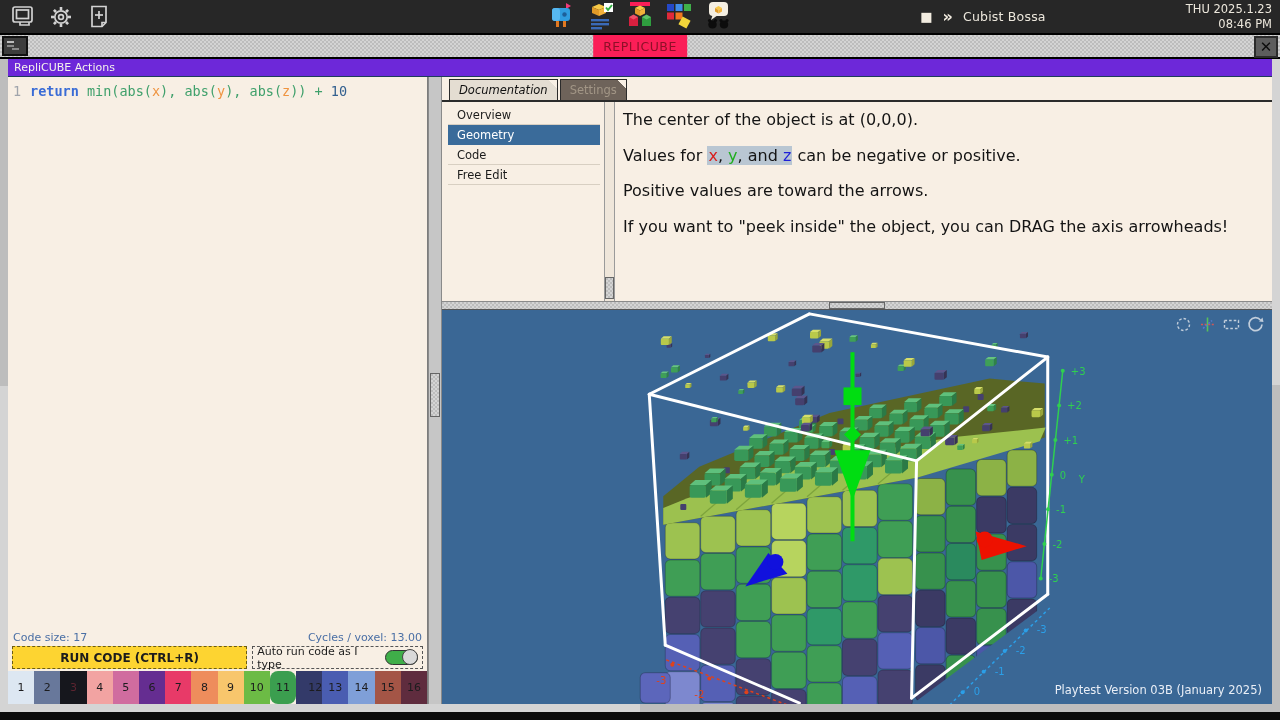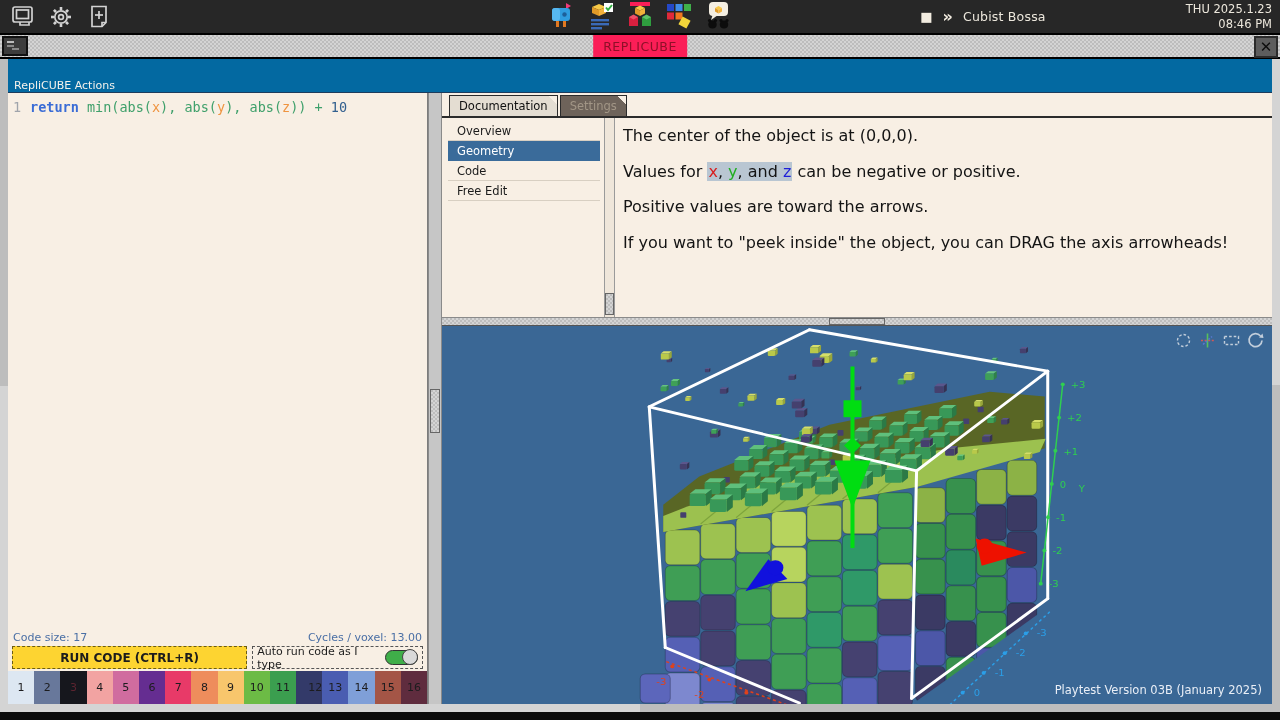--- a/index.html
+++ b/index.html
@@ -24,21 +24,21 @@
   .mini-win { width:26px; margin:1px 2px; border:2px solid #111; background:#3c3c3c; position:relative; }
   .mini-win:before { content:""; position:absolute; left:3px; top:3px; width:7px; height:2px; background:#bdbdbd; box-shadow:0 4px 0 #8a8a8a, 5px 7px 0 #8a8a8a; }
   .win-tab { position:absolute; left:50%; top:0; transform:translateX(-50%); height:100%; padding:0 10px;
              background:#fb1e57; color:#8e1028; font-weight:normal; font-size:12.5px; display:flex; align-items:center; letter-spacing:.5px; }
   .close-btn { position:absolute; right:2px; top:1px; width:24px; height:22px; background:#5d5d5d; border:2px solid #2b2b2b;
                color:#0c0c0c; font-size:15px; font-weight:bold; display:flex; align-items:center; justify-content:center; }
 
   
   #appwin { height:653px; border-left:8px solid transparent; border-right:8px solid transparent; border-bottom:8px solid transparent;
             border-image:repeating-conic-gradient(#d4d4d4 0% 25%, #bdbdbd 0% 50%) 8 / 8px; background:#f8efe4; display:flex; flex-direction:column; }
-  #titlebar { height:34px; background:#0369a1; color:#f4f2ec; font-size:11px; display:flex; align-items:flex-end; padding-left:6px; border-bottom:1px solid #1d3c5c; }
+  #titlebar { height:18px; background:#6d28d9; color:#f4f2ec; font-size:11px; display:flex; align-items:center; padding-left:6px; border-bottom:1px solid #1d3c5c; }
   #main { flex:1; display:flex; min-height:0; }
 
   
   #leftcol { width:420px; display:flex; flex-direction:column; border-right:1px solid #7c7c7c; }
   #editor { flex:1; background:#f8efe4; font-family:"DejaVu Sans Mono","Liberation Mono",monospace; font-size:13.5px; padding-top:6px; display:flex; }
   .gutter { width:22px; color:#a0a4ab; text-align:left; padding-left:5px; }
   .codeline { white-space:pre; }
   .c-kw{color:#3a6cd6;font-weight:bold;} .c-fn{color:#3fa06b;} .c-var{color:#ef9440;} .c-op{color:#3fa06b;} .c-num{color:#33608f;}
   #statusrow { height:18px; display:flex; justify-content:space-between; align-items:center; padding:0 5px; font-size:11px; color:#4a6fa5; background:#f8efe4; }
   #ctrlrow { height:25px; display:flex; gap:5px; padding:0 4px 2px 4px; }
@@ -51,21 +51,21 @@
 
   
   #vscroll { width:14px; background:#c6c6c6; border-left:1px solid #8a8a8a; border-right:1px solid #8a8a8a; position:relative; }
   #vthumb { position:absolute; left:1px; width:10px; top:296px; height:44px; border:1px solid #666; }
 
   
   #rightcol { flex:1; display:flex; flex-direction:column; min-width:0; }
   #docsec { height:224px; background:#f8efe4; display:flex; flex-direction:column; }
   #tabsrow { height:25px; display:flex; align-items:flex-end; padding-left:7px; gap:2px; border-bottom:2px solid #2b2b2b; }
   .doctab { height:21px; padding:0 9px; font-size:11.5px; display:flex; align-items:center; border:1.5px solid #2b2b2b; border-bottom:none; }
-  .doctab.active { background:linear-gradient(225deg, #f8efe4 6px, #e4ddd2 0); color:#111; }
+  .doctab.active { background:linear-gradient(225deg, #f8efe4 6px, #e4ddd2 0); color:#111;font-style:italic; }
   .doctab.inactive { background:linear-gradient(225deg, #f8efe4 6px, #6e635a 0); color:#a29686;margin-top:8px; }
   #docbody { flex:1; display:flex; min-height:0; }
   #docnav { width:162px; padding:3px 0 0 0; }
   .navitem { height:20px; display:flex; align-items:center; padding-left:9px; font-size:11.5px; color:#1b1b1b; border-bottom:1px solid #d8cfc2; margin:0 4px 0 6px; }
   .navitem.sel { background:#3a6b9a; color:#fff; border-bottom-color:#3a6b9a; }
   #docscroll { width:11px; background:#efe6da; border-left:1px solid #9a9a9a; border-right:1px solid #9a9a9a; position:relative; }
   #docthumb { position:absolute; left:0px; width:9px; bottom:2px; height:22px; border:1px solid #666; }
   #doccontent { flex:1; padding:8px 8px 0 8px; font-size:16px; color:#141414; }
   #doccontent p { margin-bottom:16.5px; }
   .chip { background:#b9c6d2; padding:0 1px; }
@@ -231,21 +231,21 @@
           </div>
         <div class="pcell" style="background: rgb(238, 141, 92);">
             <span>8</span>
           </div>
         <div class="pcell" style="background: rgb(248, 198, 108);">
             <span>9</span>
           </div>
         <div class="pcell" style="background: rgb(108, 187, 69);">
             <span>10</span>
           </div>
-        <div class="pcell" style="background: rgb(59, 158, 79);">
+        <div class="pcell" style="background: rgb(59, 158, 79); border-radius: 8px;">
             <span>11</span>
           </div>
         <div class="pcell" style="background: rgb(51, 58, 105); justify-content: flex-end;">
             <span>12</span>
           </div>
         <div class="pcell" style="background: rgb(74, 93, 177);">
             <span>13</span>
           </div>
         <div class="pcell" style="background: rgb(127, 159, 216);">
             <span>14</span>

